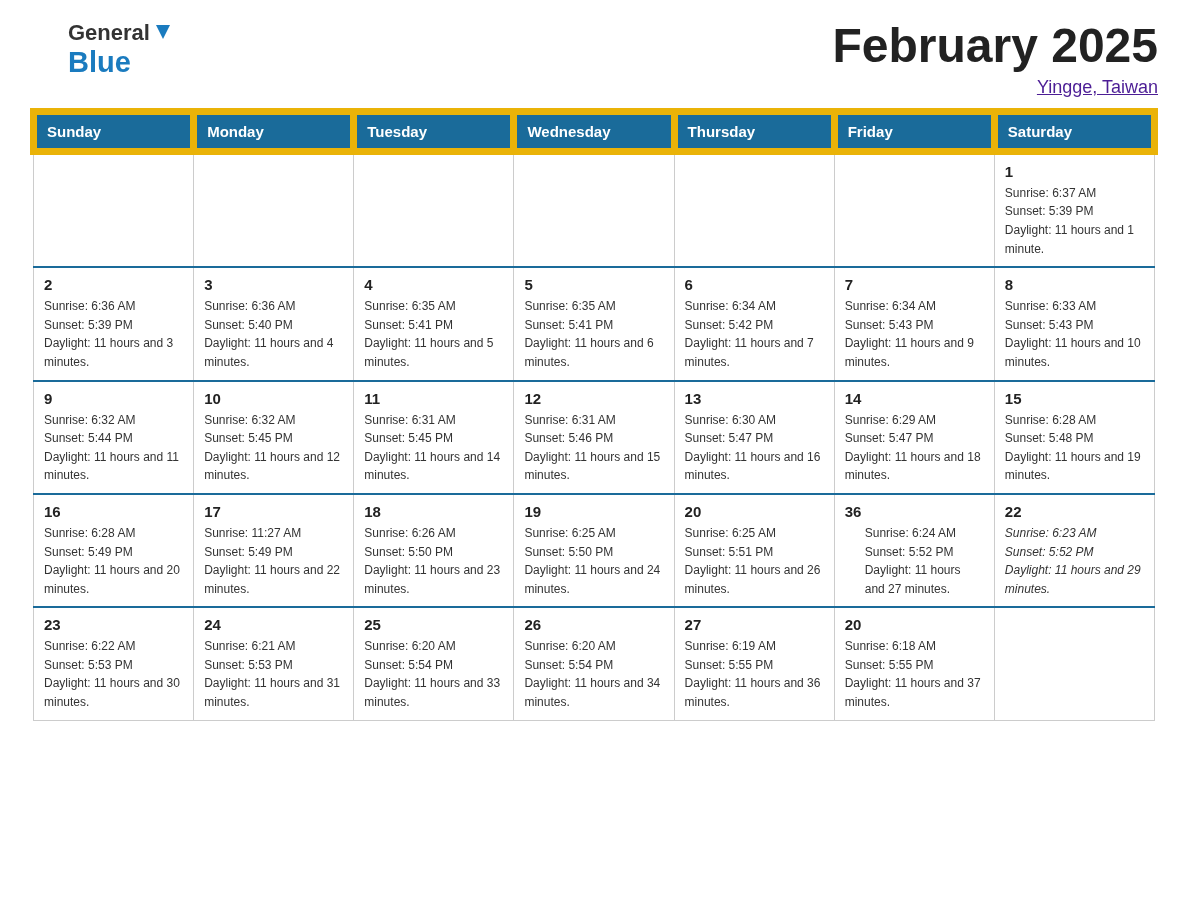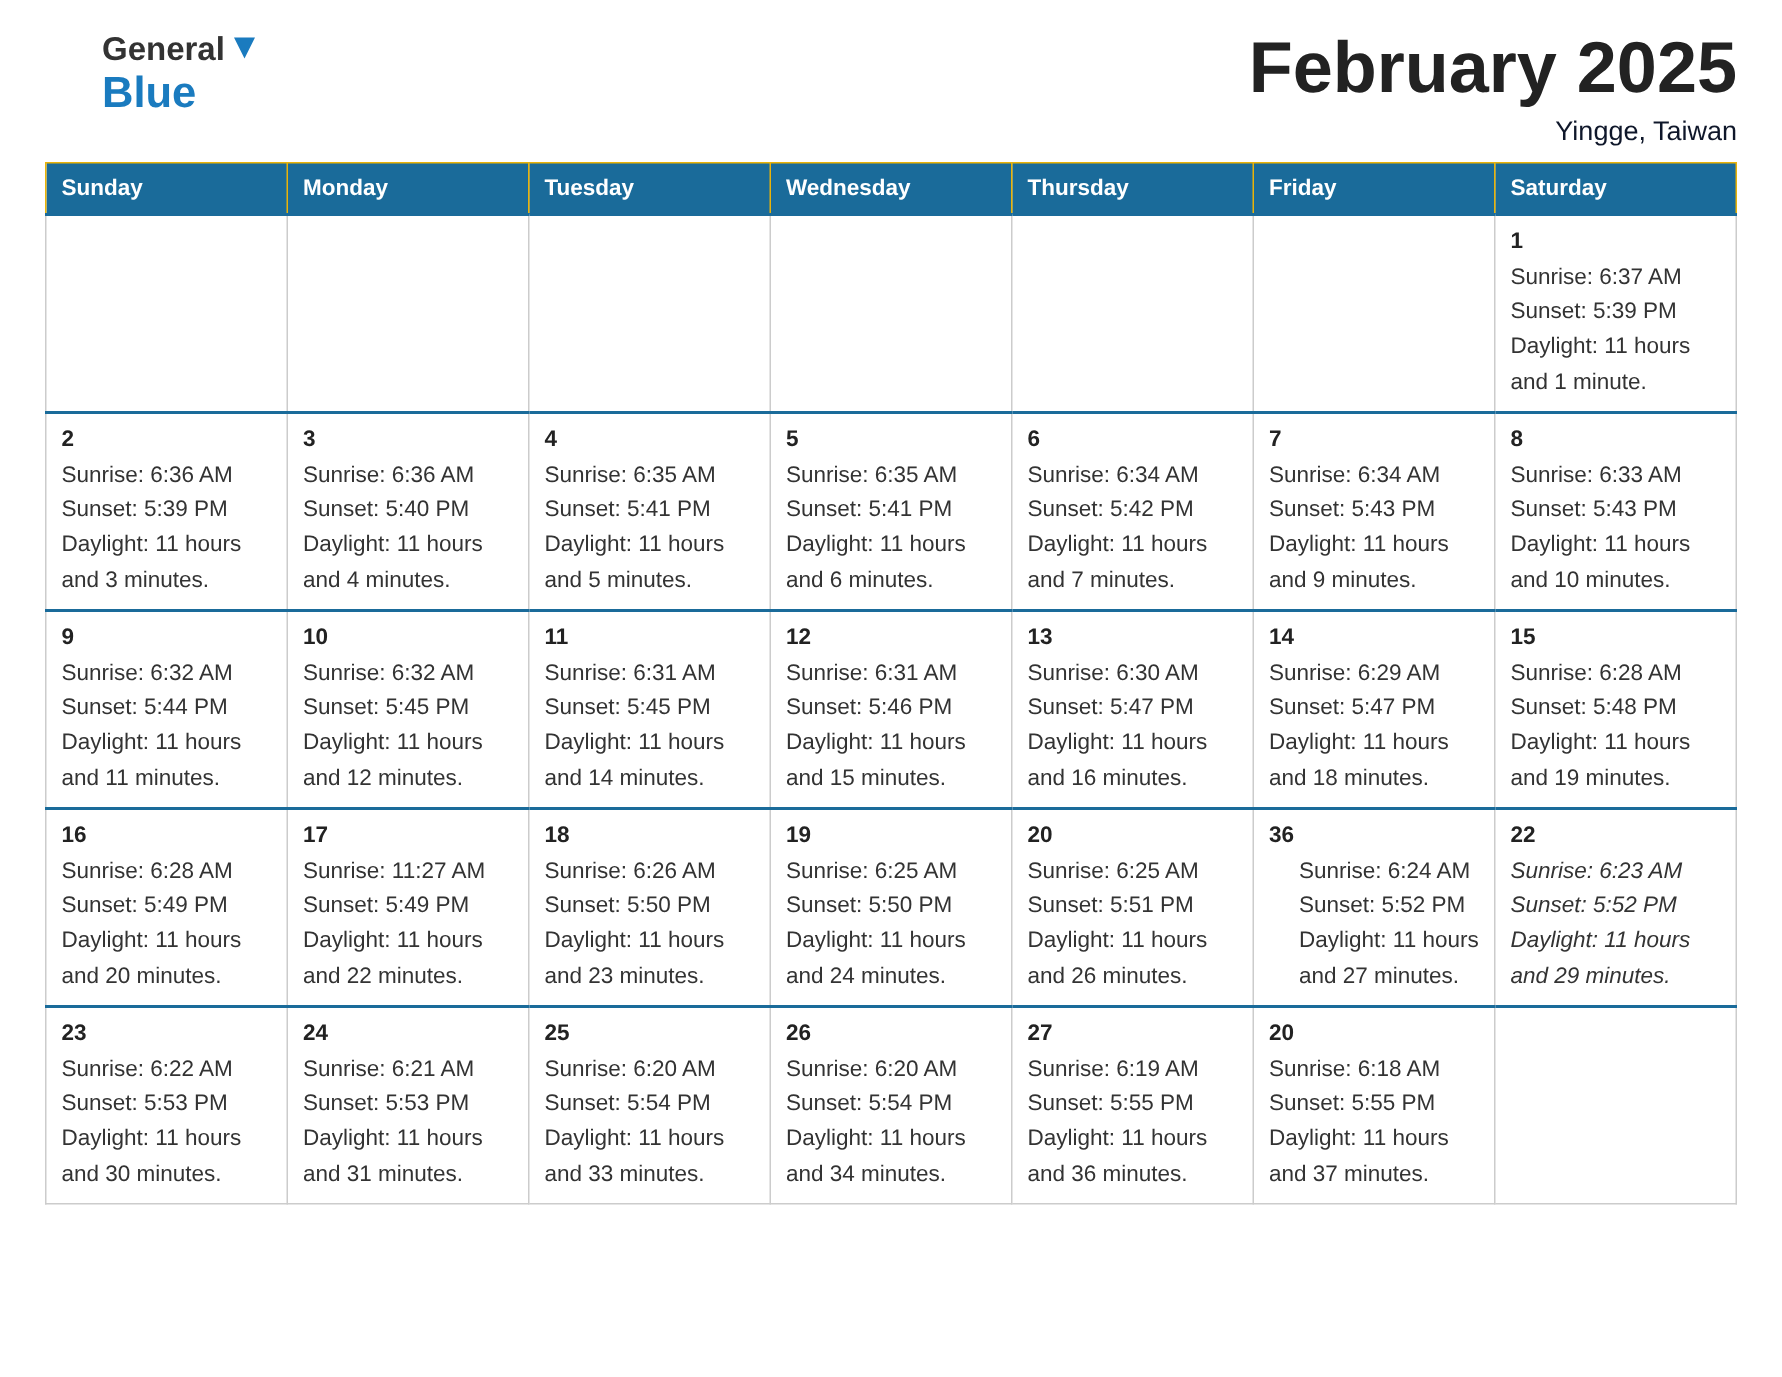--- a/index.html
+++ b/index.html
@@ -44,36 +44,37 @@
       text-align: right;
     }
     .month-title {
       font-size: 48px;
       font-weight: bold;
       color: #222;
       line-height: 1.1;
     }
     .location {
       font-size: 18px;
-      color: #0f172a;
+      color: #4c1d95;
       margin-top: 4px;
+      text-decoration: underline;
     }
     .calendar {
       width: 100%;
       border-collapse: collapse;
       margin-top: 10px;
     }
     .calendar th {
       background-color: #1a6b9a;
       color: #fff;
       font-size: 15px;
       font-weight: bold;
       padding: 8px 10px;
       text-align: left;
-      border: 1px solid #eab308;
+      border: 7px solid #eab308;
     }
     .calendar td {
       vertical-align: top;
       padding: 8px 10px;
       border: 1px solid #ccc;
       width: calc(100% / 7);
       min-height: 110px;
       font-size: 12px;
       color: #333;
       background: #fff;
@@ -85,21 +86,21 @@
       border-top: 2px solid #1a6b9a;
     }
     .day-number {
       font-size: 15px;
       font-weight: bold;
       color: #222;
       display: block;
       margin-bottom: 4px;
     }
     .day-info {
-      font-size: 15px;
+      font-size: 12px;
       color: #333;
       line-height: 1.55;
     }
     .empty-cell {
       background: #f9f9f9;
     }
     .logo-blue-row {
       display: flex;
       align-items: center;
     }

